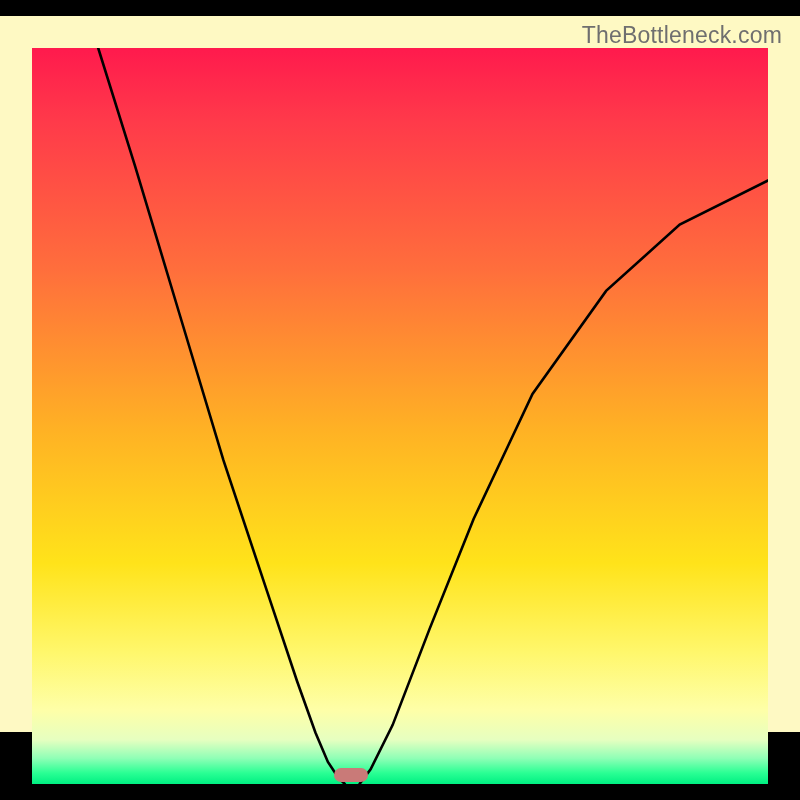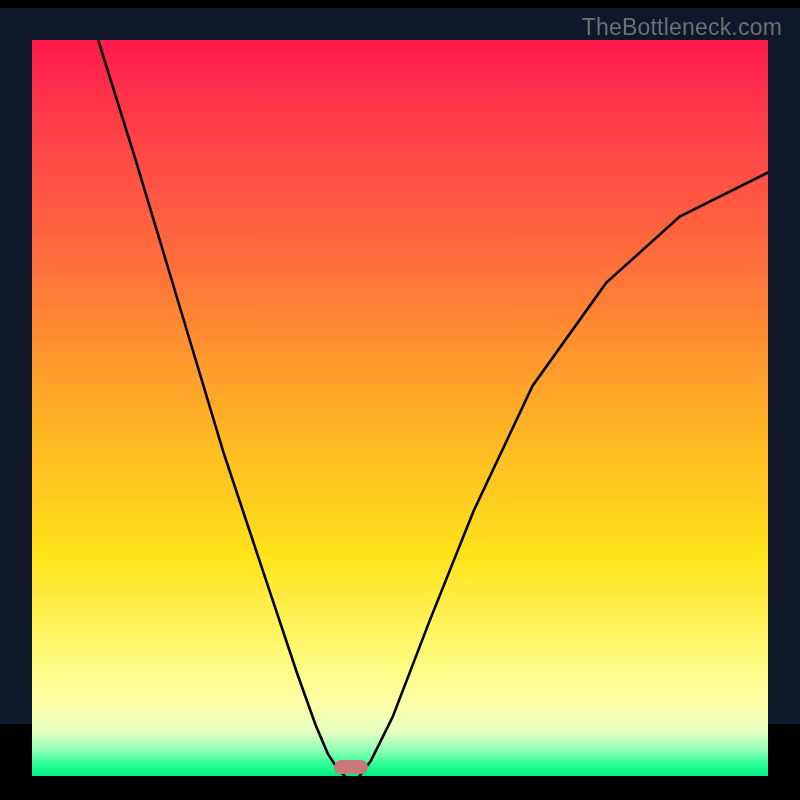--- a/index.html
+++ b/index.html
@@ -6,25 +6,25 @@
     margin: 0;
     padding: 0;
     width: 800px;
     height: 800px;
     background: #000;
     position: relative;
     font-family: Arial, Helvetica, sans-serif;
   }
   .frame {
     position: absolute;
-    top: 8px;
+    top: 16px;
     left: 0;
     width: 800px;
     height: 716px;
-    background: #0f172a;
+    background: #fef9c3;
   }
   .plot-area {
     position: absolute;
     top: 32px;
     left: 32px;
     width: 736px;
     height: 736px;
     overflow: hidden;
   }
   .gradient {

